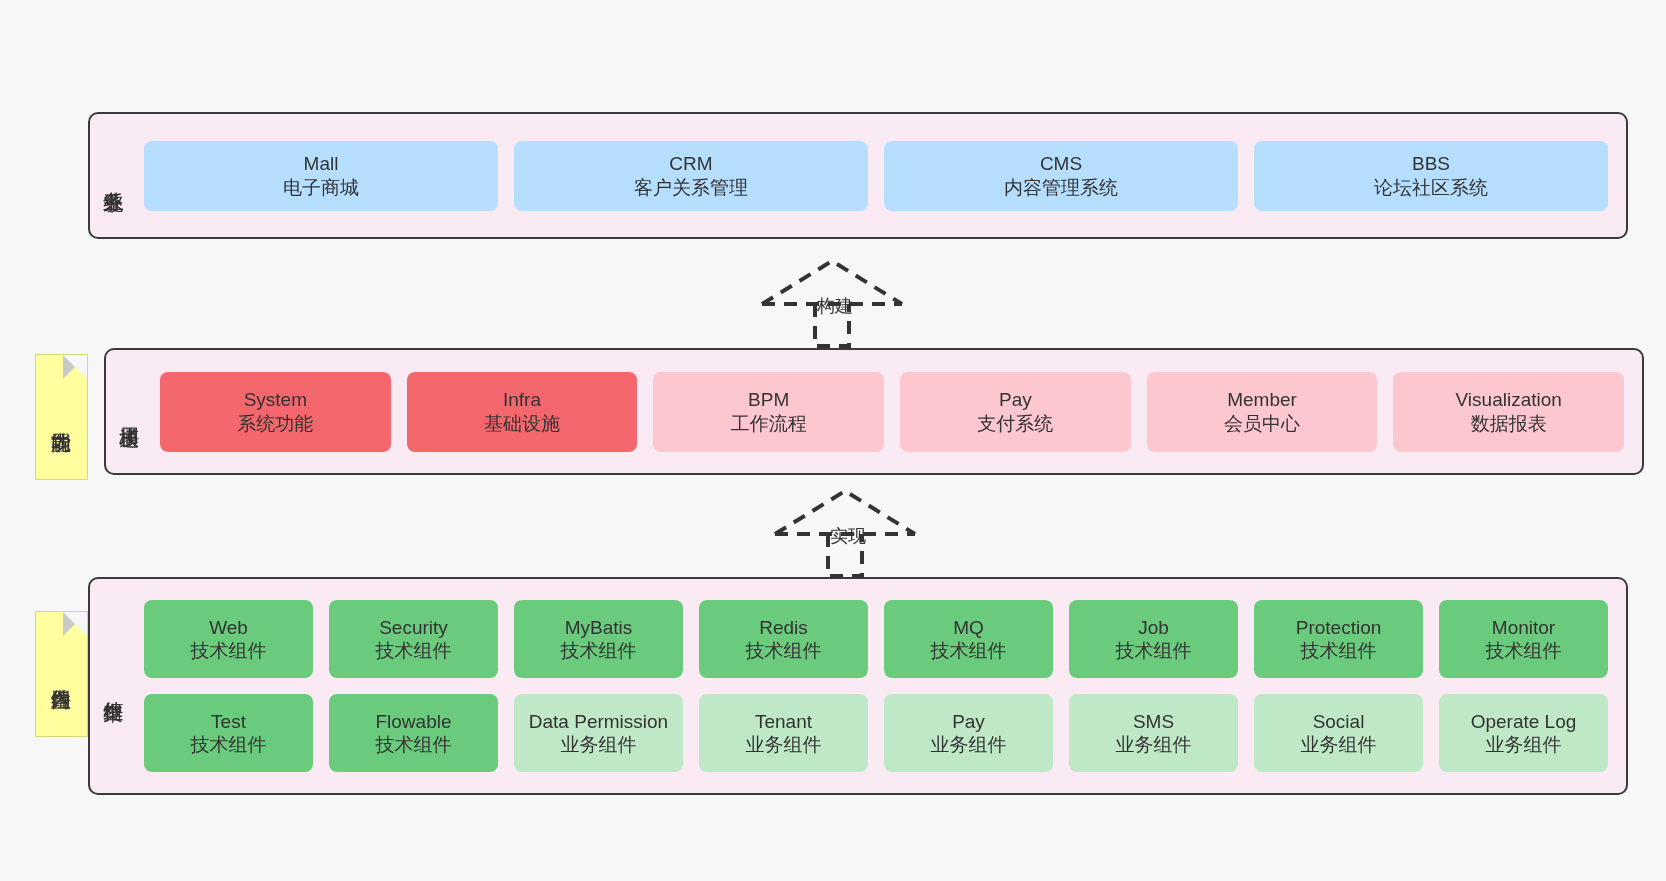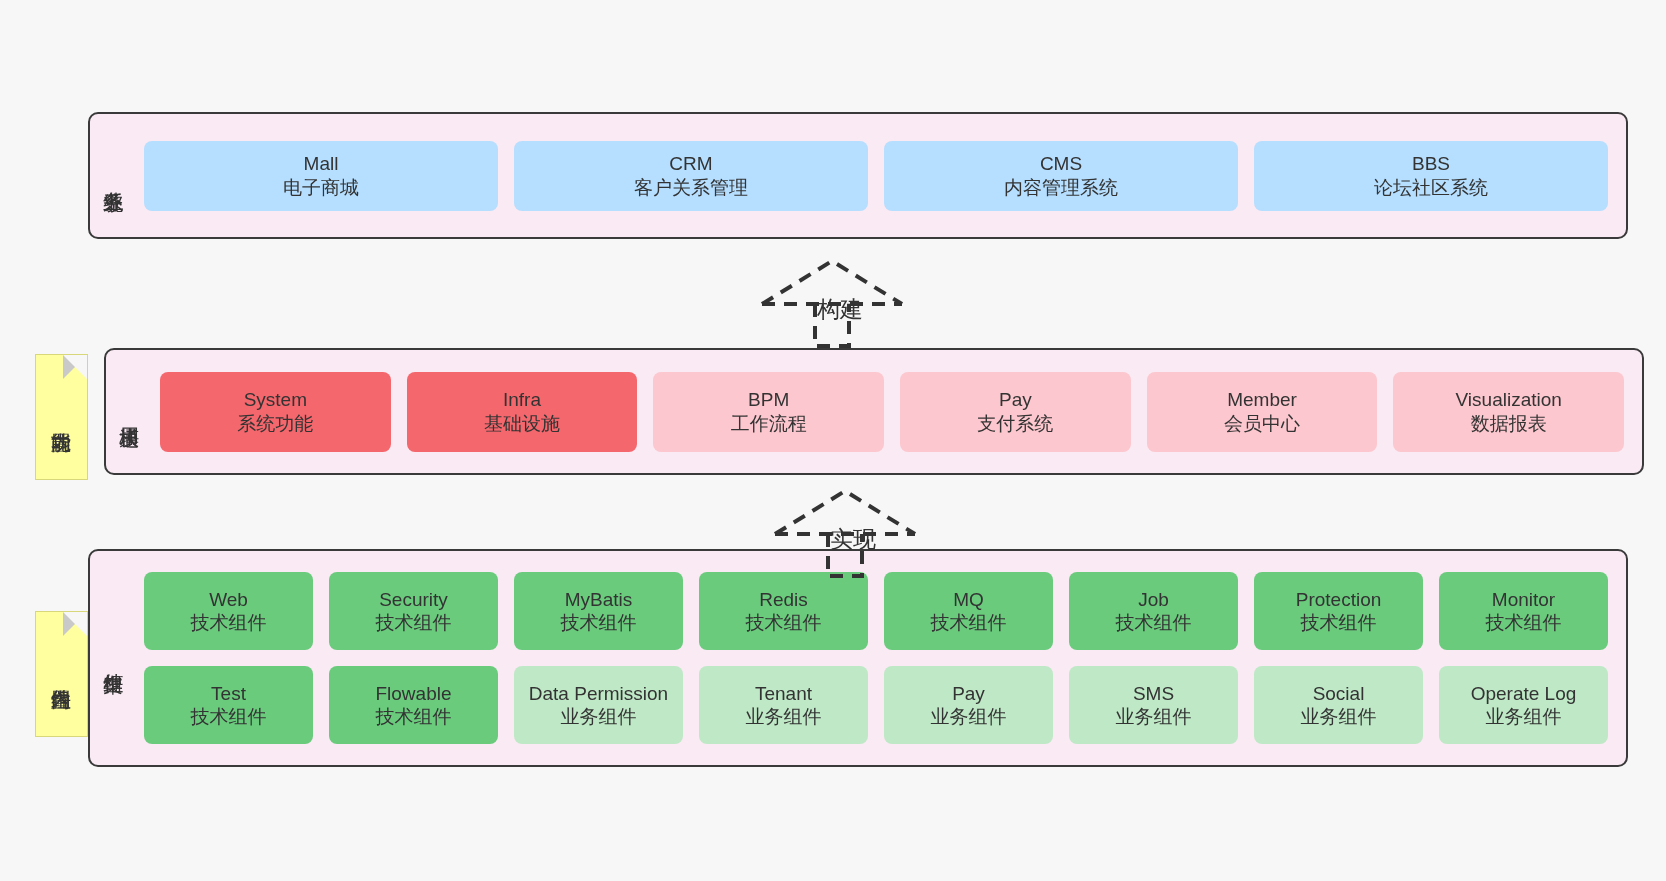--- a/index.html
+++ b/index.html
@@ -89,21 +89,21 @@
   
   .c-blue       { background: #b5deff; }
   .c-red-strong { background: #f4676d; }
   .c-pink-soft  { background: #fcc7ce; }
   .c-green-strong { background: #6acb7d; }
   .c-green-soft   { background: #bfe8c6; }
 
   
   #layer-business { left: 88px;  top: 112px; width: 1540px; height: 127px; }
   #layer-common   { left: 104px;  top: 348px; width: 1540px; height: 127px; justify-content: flex-end; }
-  #layer-framework{ left: 88px;  top: 549px; width: 1540px; height: 218px; }
+  #layer-framework{ left: 88px;  top: 577px; width: 1540px; height: 218px; }
 
   #layer-business  .box { height: 70px; }
   #layer-common    .box { height: 80px; }
   #layer-framework .box { height: 78px; }
 
   
   .sticky {
     position: absolute;
     width: 53px;
     background: #ffffa0;
@@ -147,21 +147,21 @@
   #sticky-framework { left: 35px; top: 611px; height: 126px; }
 
   
   .connector {
     position: absolute;
     z-index: 2;
   }
   .connector svg { display: block; overflow: visible; }
   .connector-label {
     position: absolute;
-    font-size: 23px;
+    font-size: 18px;
     color: #333333;
     background: transparent;
     white-space: nowrap;
     user-select: none;
   }
   #connector-build { left: 757px; top: 256px; width: 150px; height: 92px; }
   #connector-build .connector-label { left: 60px; top: 38px; }
   #connector-impl  { left: 770px; top: 486px; width: 150px; height: 92px; }
   #connector-impl  .connector-label { left: 60px; top: 38px; }
 </style>

